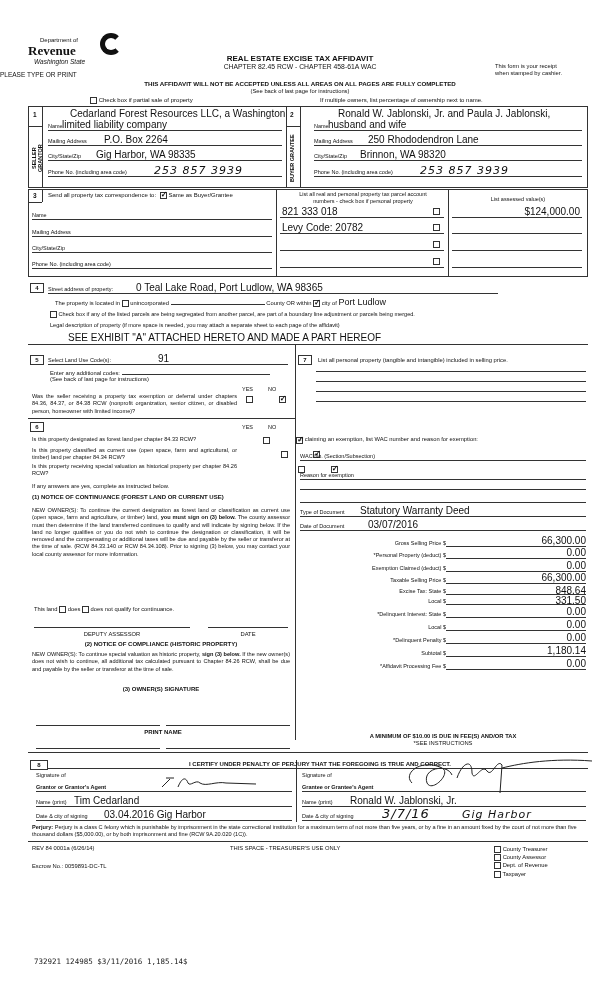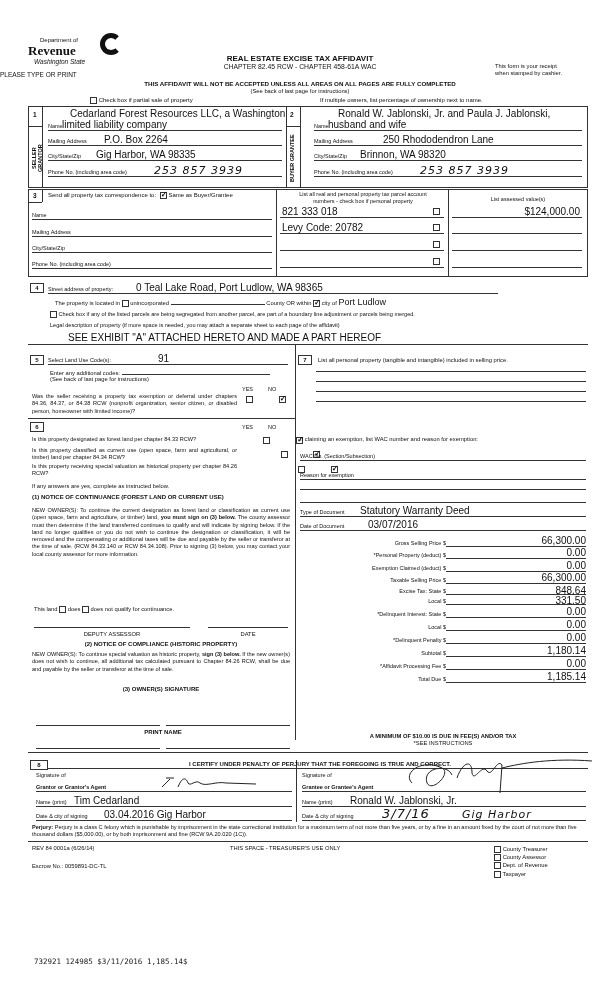--- a/index.html
+++ b/index.html
@@ -76,21 +76,21 @@
 
 <div class="abs b" style="left:290px;top:111px;font-size:6.5px;">2</div>
 <div class="abs vert b" style="left:289px;top:134px;height:48px;width:10px;">BUYER GRANTEE</div>
 <div class="abs fill" style="left:338px;top:108px;">Ronald W. Jablonski, Jr. and Paula J. Jablonski,</div>
 <div class="abs line" style="left:314px;top:120px;width:268px;height:11px;">
   <span class="small" style="position:absolute;left:0;bottom:1px;">Name</span>
   <span class="fill" style="position:absolute;left:14px;bottom:0;">husband and wife</span>
 </div>
 <div class="abs line" style="left:314px;top:134px;width:268px;height:12px;">
   <span class="small" style="position:absolute;left:0;bottom:1px;">Mailing Address</span>
-  <span class="fill" style="position:absolute;left:54px;bottom:0;margin-left:15px;">250 Rhododendron Lane</span>
+  <span class="fill" style="position:absolute;left:54px;bottom:0;">250 Rhododendron Lane</span>
 </div>
 <div class="abs line" style="left:314px;top:149px;width:268px;height:12px;">
   <span class="small" style="position:absolute;left:0;bottom:1px;">City/State/Zip</span>
   <span class="fill" style="position:absolute;left:46px;bottom:0;">Brinnon, WA 98320</span>
 </div>
 <div class="abs line" style="left:314px;top:164px;width:268px;height:13px;">
   <span class="small" style="position:absolute;left:0;bottom:1px;">Phone No. (including area code)</span>
   <span class="hand" style="position:absolute;left:106px;bottom:-1px;">253 857 3939</span>
 </div>
 
@@ -293,24 +293,20 @@
       <span class="line fill r" style="position:absolute;left:146px;width:140px;bottom:0;height:12px;">0.00</span>
     </div>
   <div style="position:relative;height:13px;">
       <span class="small r" style="position:absolute;right:144px;bottom:1px;">Subtotal $</span>
       <span class="line fill r" style="position:absolute;left:146px;width:140px;bottom:0;height:12px;text-align:right;">1,180.14</span>
     </div>
   <div style="position:relative;height:13px;">
       <span class="small r" style="position:absolute;right:144px;bottom:1px;">*Affidavit Processing Fee $</span>
       <span class="line fill r" style="position:absolute;left:146px;width:140px;bottom:0;height:12px;">0.00</span>
     </div>
-  <div style="position:relative;height:13px;">
-      <span class="small r" style="position:absolute;right:144px;bottom:1px;">Total Due $</span>
-      <span class="line fill r" style="position:absolute;left:146px;width:140px;bottom:0;height:12px;">1,185.14</span>
-    </div>
 </div>
 <div class="abs b c" style="left:300px;top:733px;width:286px;font-size:5.8px;">A MINIMUM OF $10.00 IS DUE IN FEE(S) AND/OR TAX</div>
 <div class="abs c" style="left:300px;top:740px;width:286px;font-size:5.8px;">*SEE INSTRUCTIONS</div>
 
 
 <div class="abs" style="left:28px;top:752px;width:560px;height:1px;background:#333;"></div>
 <div class="abs" style="left:296px;top:760px;width:1px;height:62px;background:#333;"></div>
 <div class="abs sec-num" style="left:30px;top:760px;width:18px;height:10px;line-height:9px;">8</div>
 <div class="abs b c" style="left:60px;top:761px;width:520px;font-size:6px;">I CERTIFY UNDER PENALTY OF PERJURY THAT THE FOREGOING IS TRUE AND CORRECT.</div>
 <div class="abs" style="left:48px;top:768px;width:540px;height:1px;background:#333;"></div>

